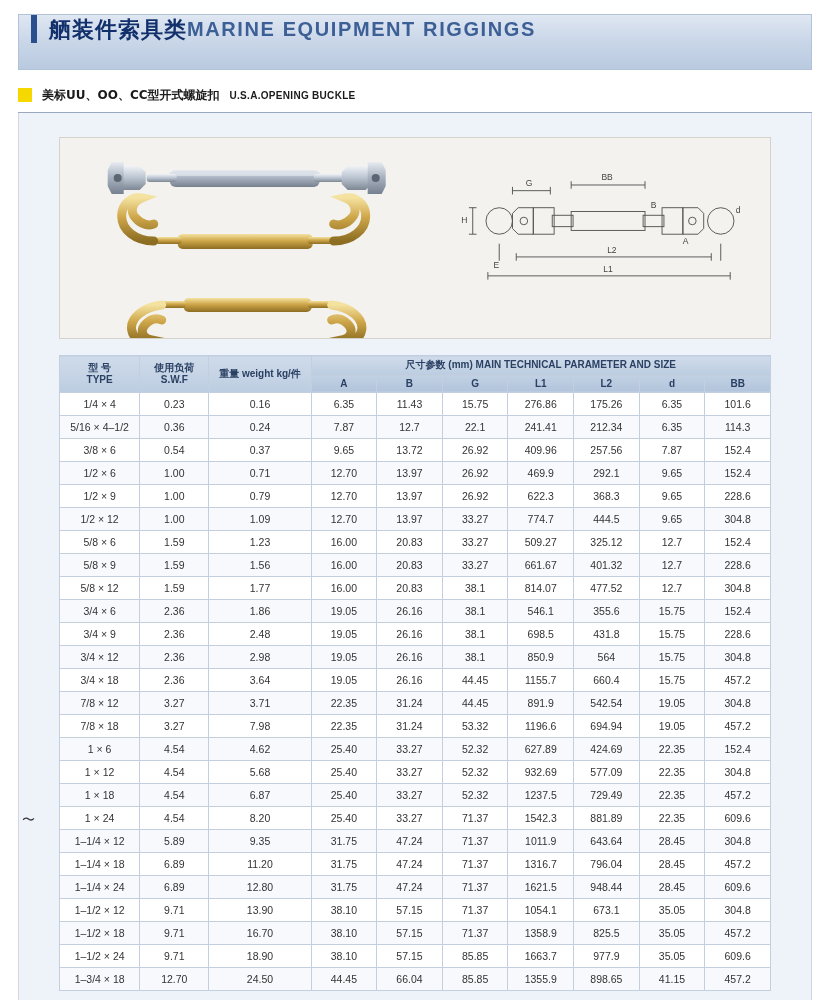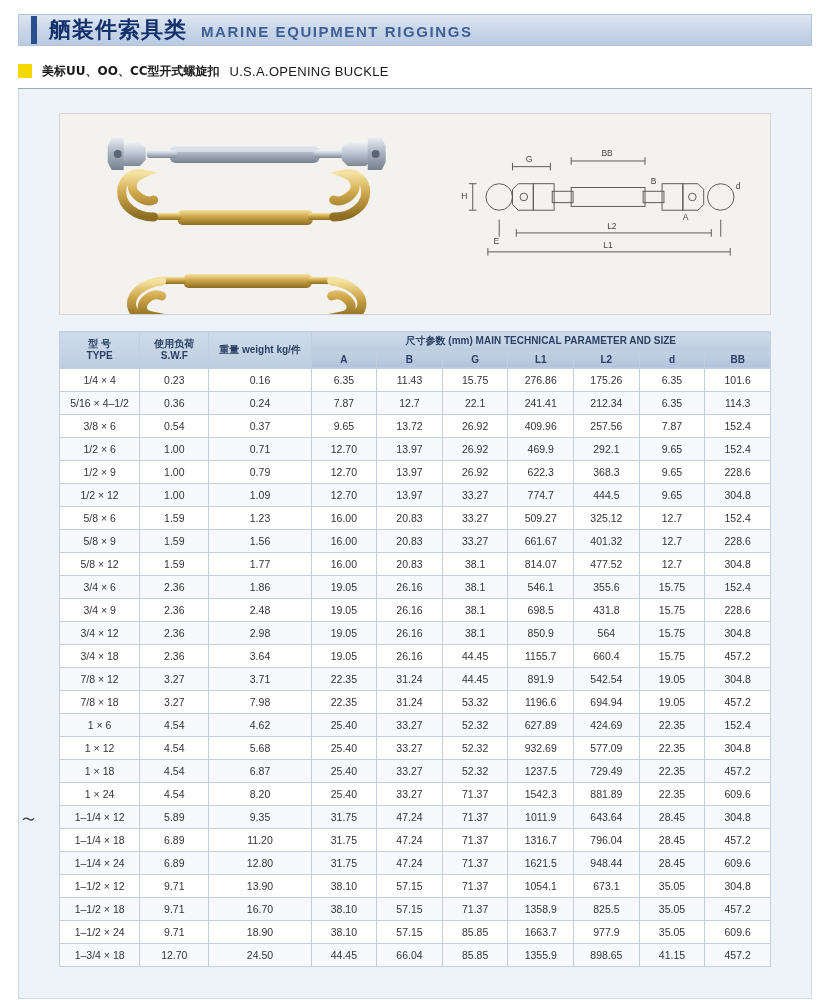--- a/index.html
+++ b/index.html
@@ -19,47 +19,45 @@
     width: 830px;
     height: 1000px;
     box-sizing: border-box;
     padding: 0;
     background: #ffffff;
   }
   
   .header-band {
     position: relative;
     margin: 14px 18px 0 18px;
-    height: 32px;
+    height: 56px;
     background: linear-gradient(to bottom, #dfe7f2 0%, #c9d6e8 50%, #b9cae0 100%);
     border: 1px solid #b2c2d8;
     display: flex;
-    align-items: center;
     box-sizing: border-box;
   }
   .header-accent {
     width: 6px;
     height: 28px;
     background: #2a4f8f;
     margin-left: 12px;
     margin-right: 12px;
   }
   .header-cn {
     font-size: 22px;
     font-weight: bold;
     color: #12306b;
     letter-spacing: 1px;
     font-family: "DejaVu Sans", sans-serif;
   }
   .header-en {
-    font-size: 15px;
+    font-size: 20px;
     font-weight: bold;
     color: #3c5f96;
     letter-spacing: 1.6px;
-    margin-left: 14px;
     padding-top: 3px;
   }
   
   .subtitle-row {
     margin: 14px 18px 0 18px;
     display: flex;
     align-items: center;
     height: 22px;
   }
   .subtitle-marker {
@@ -69,22 +67,22 @@
     margin-right: 10px;
     flex: 0 0 auto;
   }
   .subtitle-cn {
     font-size: 12px;
     font-weight: bold;
     color: #1a1a1a;
     font-family: "DejaVu Sans", sans-serif;
   }
   .subtitle-en {
-    font-size: 13px;
-    font-weight: normal;
+    font-size: 10px;
+    font-weight: bold;
     color: #1a1a1a;
     margin-left: 10px;
     letter-spacing: 0.3px;
   }
   .hr-under-sub {
     margin: 6px 18px 0 18px;
     height: 1px;
     background: #9aa9bd;
   }
   

